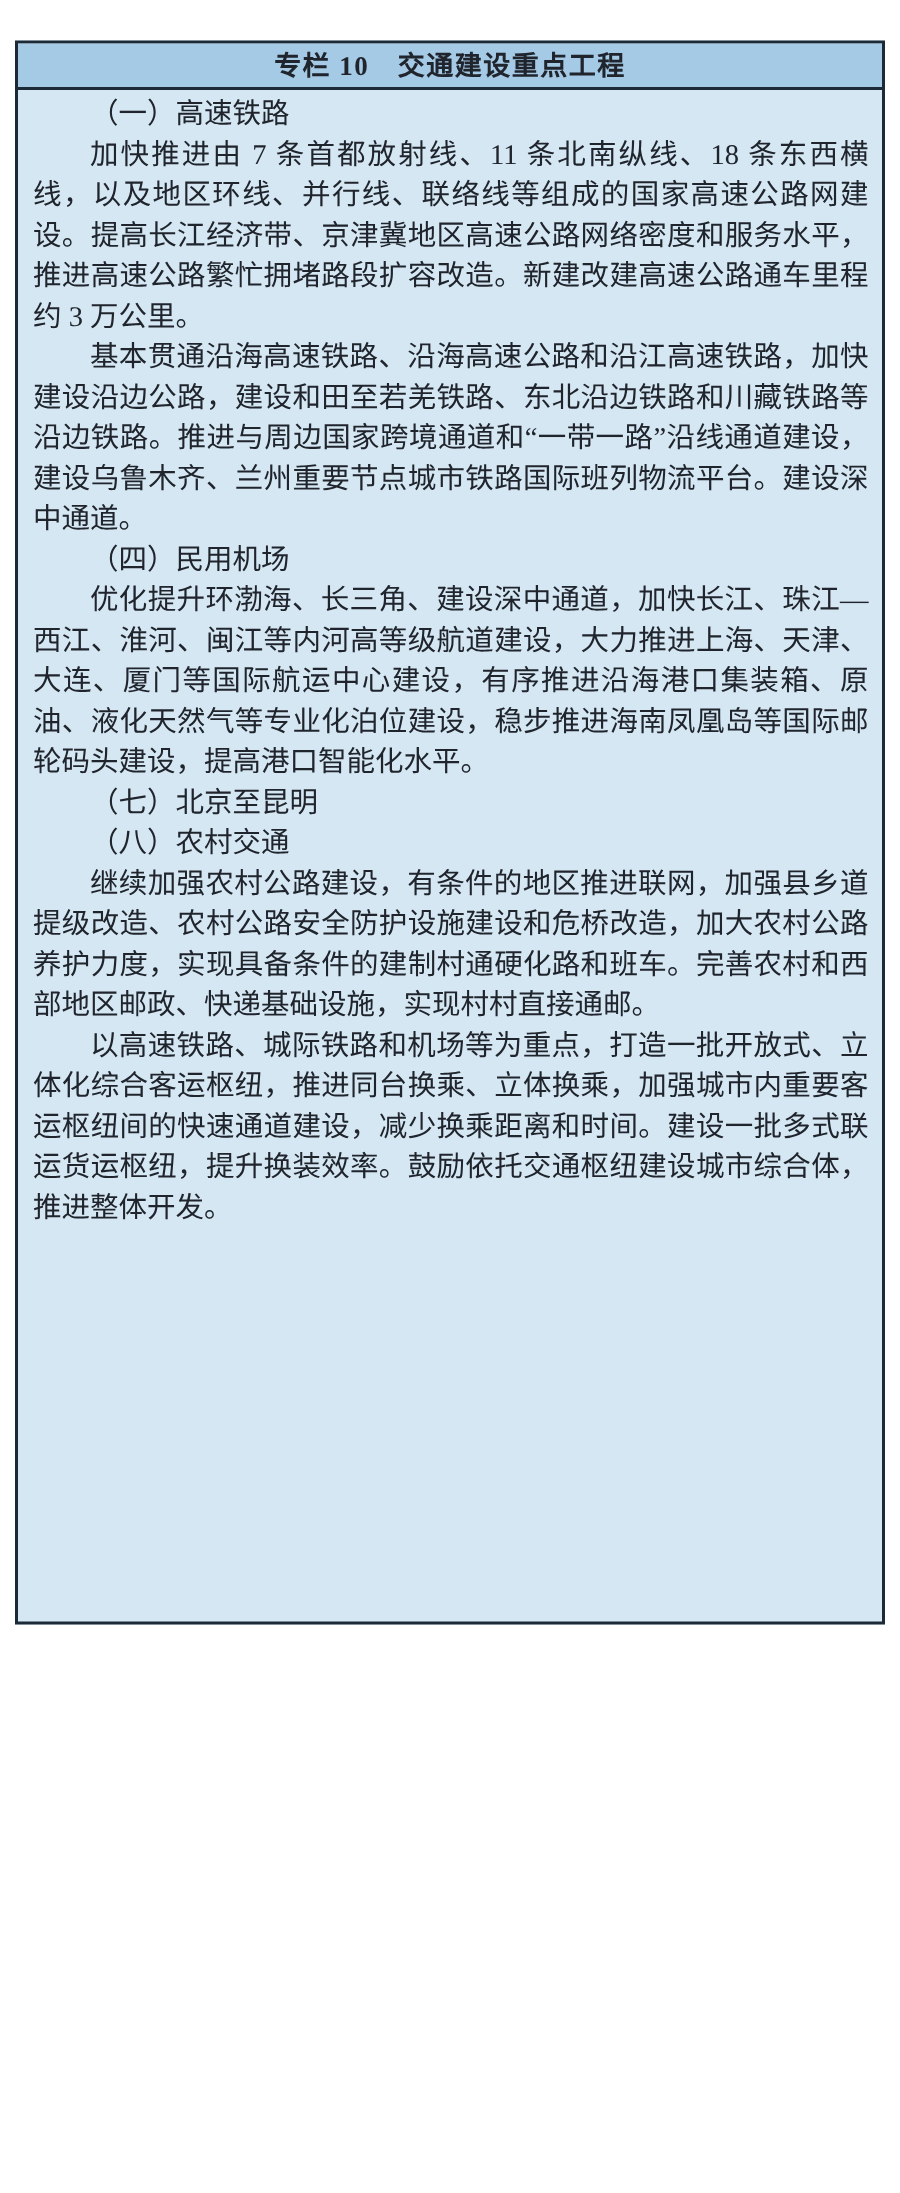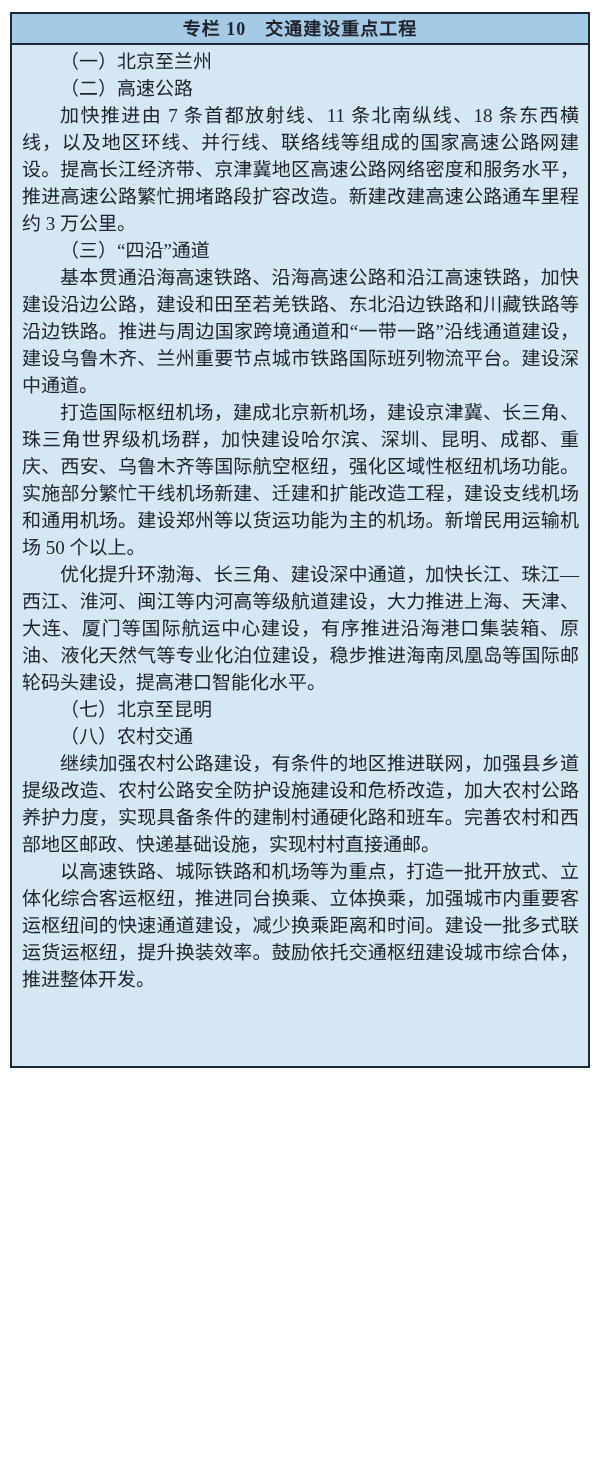--- a/index.html
+++ b/index.html
@@ -11,21 +11,21 @@
   *{box-sizing:border-box;}
   html,body{margin:0;padding:0;}
   body{
     width:600px;height:1462px;
     background:#ffffff;
     overflow:hidden;
     font-family:"Liberation Serif","DejaVu Serif",serif;
   }
   .panel{
     position:absolute;
-    left:10px;top:12px;
+    left:10px;top:27px;
     width:580px;height:1056px;
     border:2px solid var(--border);
     background:var(--body-bg);
     overflow:hidden;
   }
   .panel-header{
     background:var(--header-bg);
     border-bottom:2px solid var(--border);
     text-align:center;
     font-weight:bold;
@@ -49,26 +49,24 @@
   .section-heading{
     white-space:nowrap;
   }
 </style>
 </head>
 <body>
 
 <div class="panel">
   <div class="panel-header">专栏 10　交通建设重点工程</div>
   <div class="panel-body">
-    <p class="section-heading">（一）北京至兰州</p>
-    <p class="section-heading">（二）高速公路</p>
+    <p class="section-heading">（一）高速铁路</p>
     <p class="section-body">加快推进由 7 条首都放射线、11 条北南纵线、18 条东西横线，以及地区环线、并行线、联络线等组成的国家高速公路网建设。提高长江经济带、京津冀地区高速公路网络密度和服务水平，推进高速公路繁忙拥堵路段扩容改造。新建改建高速公路通车里程约 3 万公里。</p>
-    <p class="section-heading">（三）“四沿”通道</p>
     <p class="section-body">基本贯通沿海高速铁路、沿海高速公路和沿江高速铁路，加快建设沿边公路，建设和田至若羌铁路、东北沿边铁路和川藏铁路等沿边铁路。推进与周边国家跨境通道和“一带一路”沿线通道建设，建设乌鲁木齐、兰州重要节点城市铁路国际班列物流平台。建设深中通道。</p>
-    <p class="section-body">打造国际枢纽机场，建成北京新机场，建设京津冀、长三角、珠三角世界级机场群，加快建设哈尔滨、深圳、昆明、成都、重庆、西安、乌鲁木齐等国际航空枢纽，强化区域性枢纽机场功能。实施部分繁忙干线机场新建、迁建和扩能改造工程，建设支线机场和通用机场。建设郑州等以货运功能为主的机场。新增民用运输机场 50 个以上。</p>
+    <p class="section-heading">（四）民用机场</p>
     <p class="section-body">优化提升环渤海、长三角、建设深中通道，加快长江、珠江—西江、淮河、闽江等内河高等级航道建设，大力推进上海、天津、大连、厦门等国际航运中心建设，有序推进沿海港口集装箱、原油、液化天然气等专业化泊位建设，稳步推进海南凤凰岛等国际邮轮码头建设，提高港口智能化水平。</p>
     <p class="section-heading">（七）北京至昆明</p>
     <p class="section-heading">（八）农村交通</p>
     <p class="section-body">继续加强农村公路建设，有条件的地区推进联网，加强县乡道提级改造、农村公路安全防护设施建设和危桥改造，加大农村公路养护力度，实现具备条件的建制村通硬化路和班车。完善农村和西部地区邮政、快递基础设施，实现村村直接通邮。</p>
     <p class="section-body">以高速铁路、城际铁路和机场等为重点，打造一批开放式、立体化综合客运枢纽，推进同台换乘、立体换乘，加强城市内重要客运枢纽间的快速通道建设，减少换乘距离和时间。建设一批多式联运货运枢纽，提升换装效率。鼓励依托交通枢纽建设城市综合体，推进整体开发。</p>
 
   </div>
 </div>
 
 </body></html>

